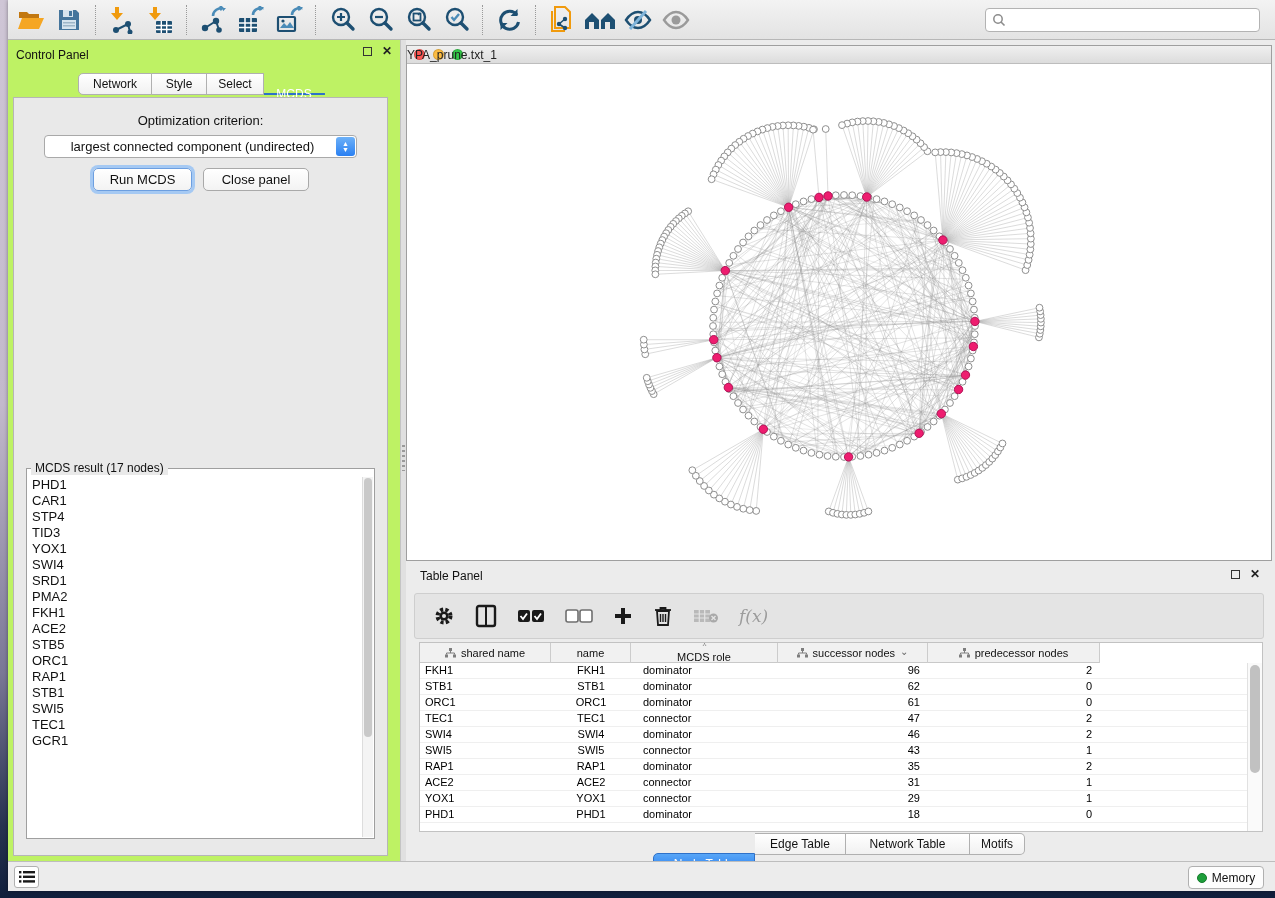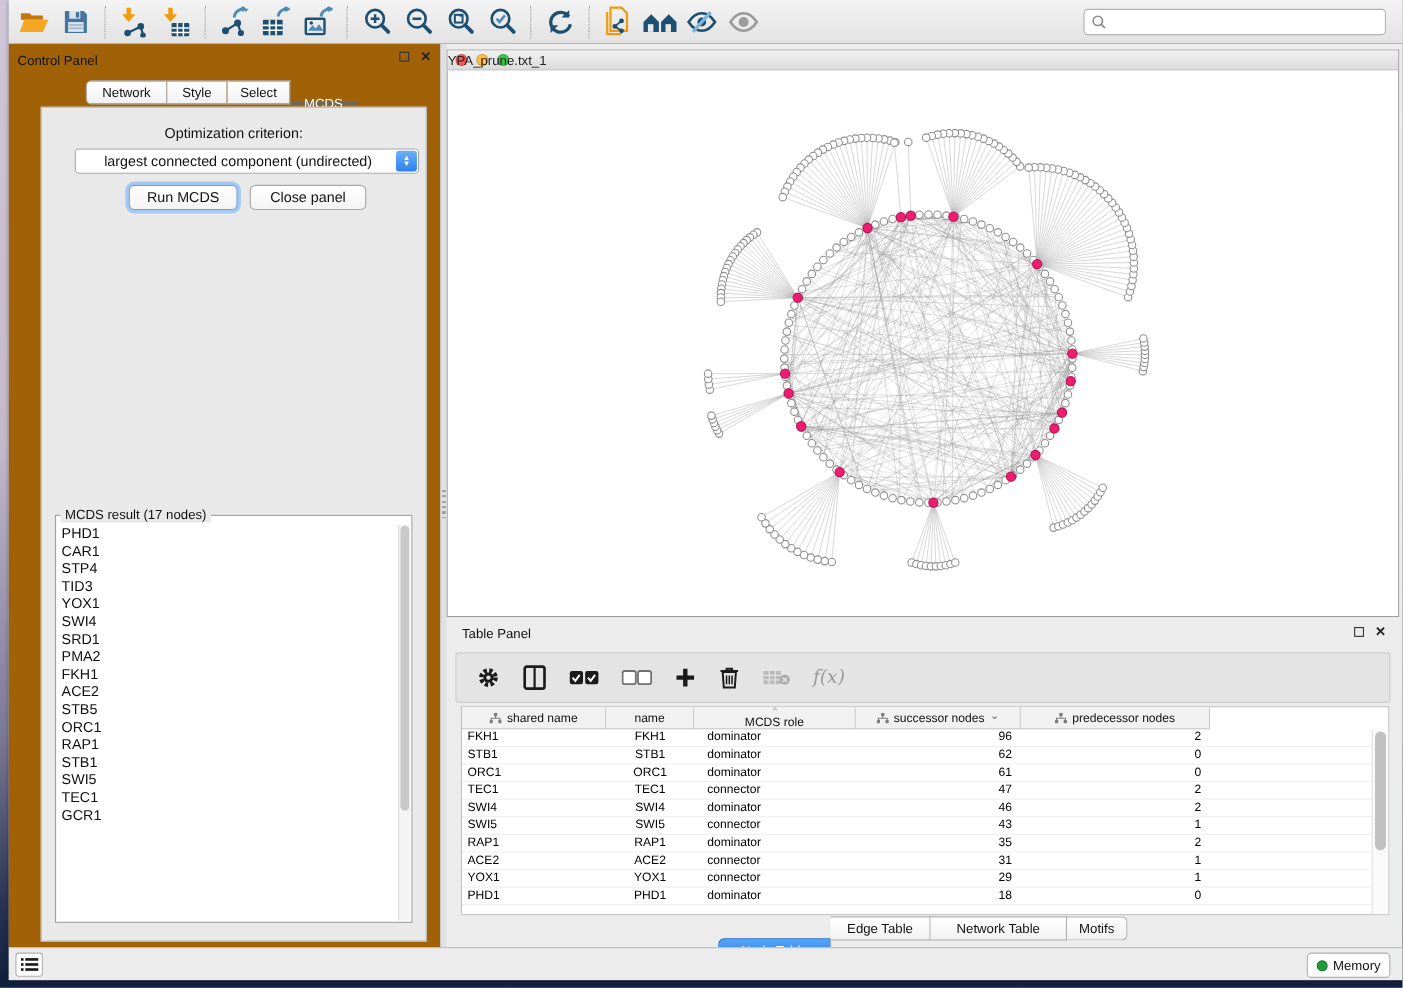--- a/index.html
+++ b/index.html
@@ -15,33 +15,33 @@
   .toolbar { position:absolute; left:0; top:0; right:0; height:40px;
     background:linear-gradient(#f3f3f3,#e3e3e3); border-bottom:1px solid #b7b7b7;
     display:flex; align-items:center; }
   .tb-ico { width:34px; height:32px; display:flex; align-items:center; justify-content:center; margin:0 2px; cursor:default; }
   .tb-sep { width:1px; height:30px; border-left:1px dotted #9a9a9a; margin:0 7px; }
   .search-box { position:absolute; right:15px; top:8px; width:275px; height:24px; background:#fff;
     border:1px solid #b3b3b3; border-radius:4px; display:flex; align-items:center; padding-left:6px; }
   .search-box input { border:none; outline:none; flex:1; font-size:12px; background:transparent; font-family:"Liberation Sans",sans-serif;}
 
   
-  .cp { position:absolute; left:0; top:40px; width:393px; bottom:30px; background:#a16207; border-right:1px solid #c4c4c4; }
+  .cp { position:absolute; left:0; top:40px; width:393px; bottom:30px; background:#bef264; border-right:1px solid #c4c4c4; }
   .cp-titlebar { position:absolute; left:0; top:0; right:0; height:26px; }
   .cp-title { position:absolute; left:8px; top:8px; font-size:12px; color:#111; }
   .panel-btns { position:absolute; right:8px; top:7px; display:flex; gap:10px; align-items:center;}
   .float-btn { width:9px; height:9px; border:1.5px solid #333; }
   .close-btn { font-size:12px; font-weight:bold; color:#222; line-height:9px; }
   .cp-tabs { position:absolute; left:70px; top:33px; height:22px; display:flex; }
   .seg { border:1px solid #b0b0b0; border-left:none; background:linear-gradient(#ffffff,#f1f1f1);
     font-size:12px; color:#111; display:flex; align-items:center; justify-content:center; cursor:default; }
   .seg:first-child { border-left:1px solid #b0b0b0; border-radius:5px 0 0 5px; }
   .seg:last-child { border-radius:0 5px 5px 0; }
   .seg.active { background:linear-gradient(#58a6f7,#2176ee); color:#fff; border-color:#2e71c9;margin-top:20px; }
-  .cp-pane { position:absolute; left:5px; right:12px; top:57px; bottom:5px; background:#e9e9e9; border:1px solid #b6b6b6;margin-left:24px; }
+  .cp-pane { position:absolute; left:5px; right:12px; top:57px; bottom:5px; background:#e9e9e9; border:1px solid #b6b6b6; }
   .opt-label { position:absolute; left:0; right:0; top:15px; text-align:center; font-size:13px; color:#111; }
   .dropdown { position:absolute; left:30px; top:37px; width:313px; height:23px; background:#fff;
     border:1px solid #a9a9a9; border-radius:4px; display:flex; align-items:center; cursor:default; }
   .dropdown .val { flex:1; text-align:center; font-size:13px; color:#111; padding-left:4px; white-space:nowrap; }
   .dd-step { width:19px; height:19px; margin-right:1px; border-radius:3px;
     background:linear-gradient(#6db1f8,#2a80f2); color:#fff; display:flex; flex-direction:column;
     align-items:center; justify-content:center; font-size:7px; line-height:6px; }
   .btn { position:absolute; height:23px; background:linear-gradient(#ffffff,#f3f3f3); border:1px solid #a9a9a9;
     border-radius:5px; font-size:13px; color:#111; display:flex; align-items:center; justify-content:center; cursor:default;}
   .btn.focus { box-shadow:0 0 0 3px #a5c9f3; border-color:#6d9fe0; }

